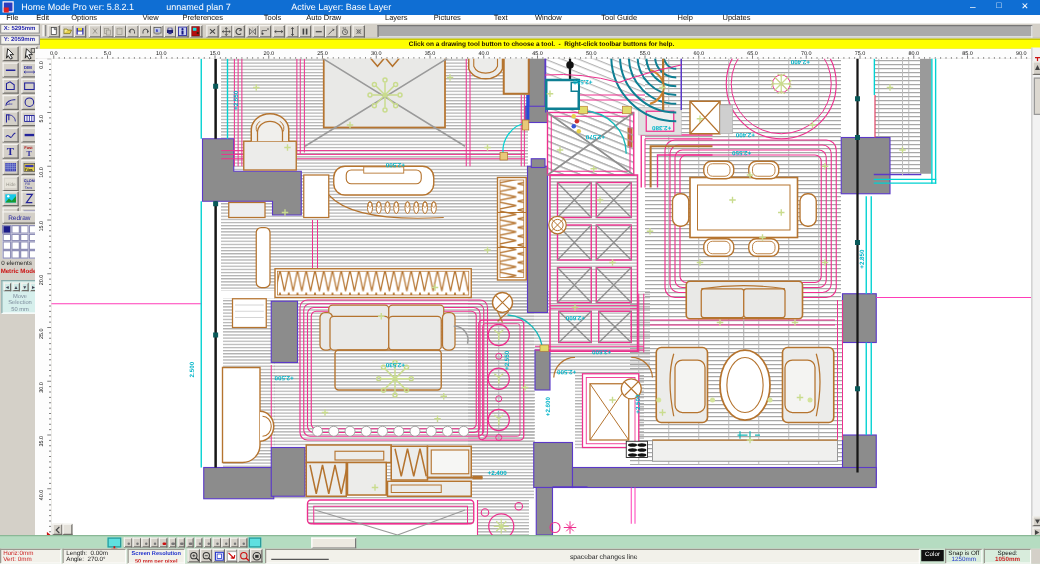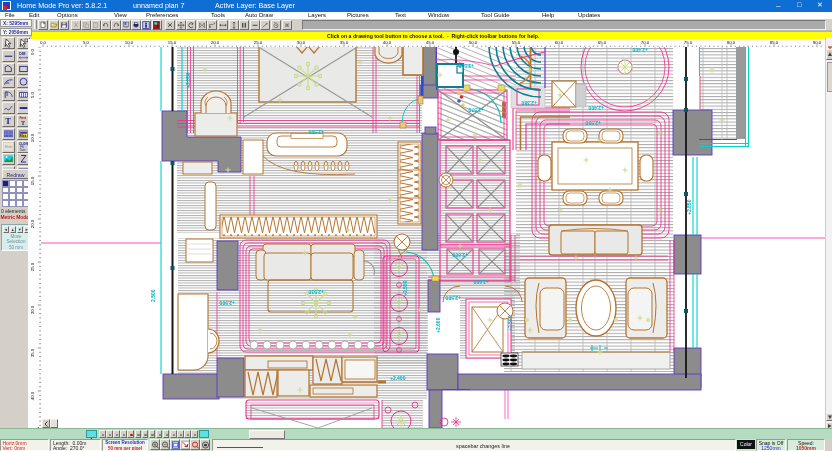--- a/index.html
+++ b/index.html
@@ -6,21 +6,21 @@
 .btn{position:absolute;background:#d4d0c8;border:1px solid;border-color:#f4f2ee #6f6d68 #6f6d68 #f4f2ee}
 .btn svg{display:block;margin:0 auto}
 .cell{position:absolute;background:#f2f1ea;border:1px solid;border-color:#9a988f #fdfdfb #fdfdfb #9a988f;overflow:hidden}
 </style></head><body>
 <div class="abs" style="left:0;top:0;width:832px;height:11.5px;background:#0f6ed3">
 <div class="abs" style="left:2px;top:1px;width:9px;height:9px;background:#2a3cc0;border:1px solid #fff">
       <div class="abs" style="left:0px;top:4px;width:4px;height:4px;background:#e02020"></div>
     </div>
 <div class="abs" style="left:17px;top:1.1px;font-size:7.2px;color:#fff;white-space:nowrap">Home Mode Pro ver: 5.8.2.1</div>
 <div class="abs" style="left:133px;top:1.1px;font-size:7.2px;color:#fff;white-space:nowrap">unnamed plan 7</div>
-<div class="abs" style="left:215px;top:1.1px;font-size:7.2px;color:#fff;white-space:nowrap">Active Layer: Base Layer</div>
+<div class="abs" style="left:233px;top:1.1px;font-size:7.2px;color:#fff;white-space:nowrap">Active Layer: Base Layer</div>
 <div class="abs" style="left:776px;top:1px;font-size:8px;color:#fff">–</div>
 <div class="abs" style="left:797px;top:1.2px;font-size:7px;color:#fff">□</div>
 <div class="abs" style="left:817px;top:1.2px;font-size:7px;color:#fff">✕</div>
 </div>
 <div class="abs" style="left:0;top:11.5px;width:832px;height:7.5px;background:#fff">
     <div class="abs" style="left:5px;top:0.4px;font-size:6px;color:#111">File</div>
     <div class="abs" style="left:29px;top:0.4px;font-size:6px;color:#111">Edit</div>
     <div class="abs" style="left:57px;top:0.4px;font-size:6px;color:#111">Options</div>
     <div class="abs" style="left:114px;top:0.4px;font-size:6px;color:#111">View</div>
     <div class="abs" style="left:146px;top:0.4px;font-size:6px;color:#111">Preferences</div>

